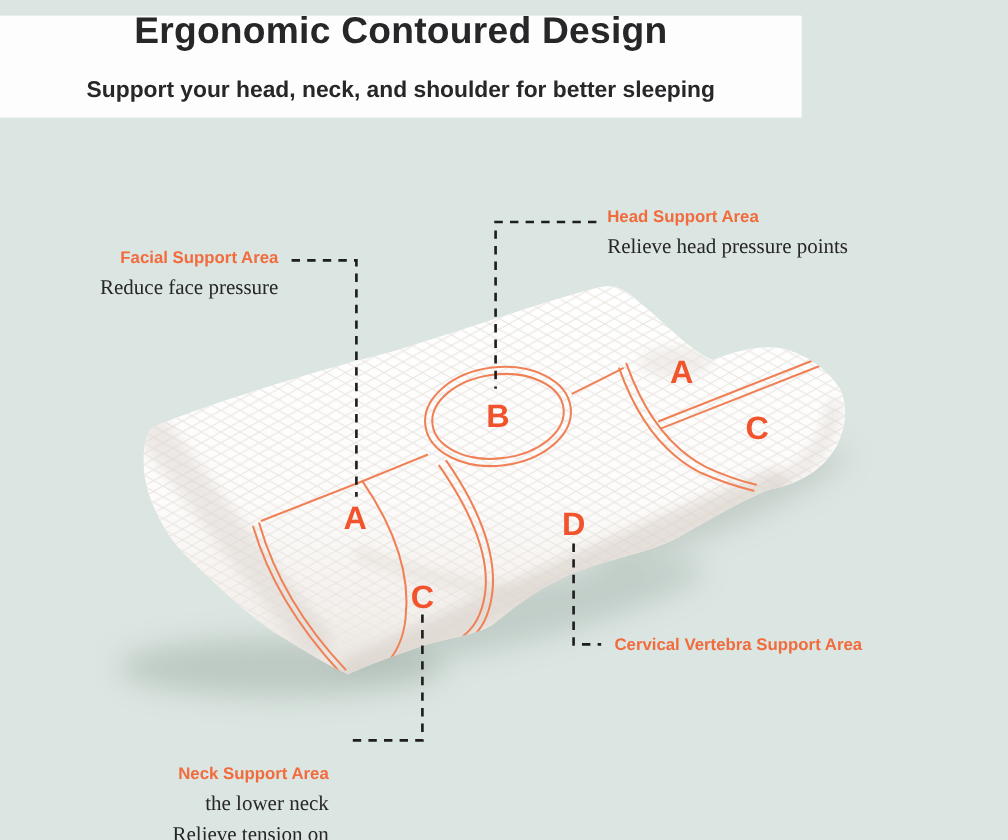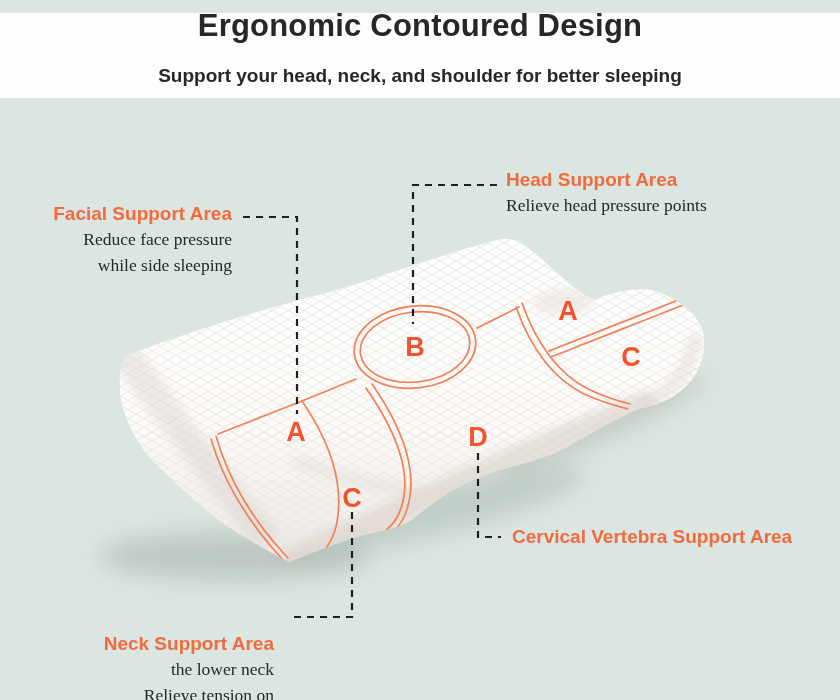--- a/index.html
+++ b/index.html
@@ -2,42 +2,42 @@
 <html style="--bg: #dbe5e1; --band: #fdfdfd; --accent: #f26b3d; --letter: #f1542c; --line: #f08055; --ink: #272729; --dash: #1e1e1e;"><head>
 <meta charset="utf-8">
 <style>
   html,body{margin:0;padding:0;}
   body{
     width:840px;height:700px;position:relative;overflow:hidden;
     background:var(--bg,#dbe5e1);
     font-family:"Liberation Sans",sans-serif;
   }
   .band{
-    position:absolute;left:0;top:13px;width:840px;height:85px;
+    position:absolute;left:0;top:13px;width:668px;height:85px;
     background:var(--band,#fdfdfd);
     display:flex;flex-direction:column;align-items:center;justify-content:center;
   }
   .title{
     font-size:31px;font-weight:bold;color:var(--ink,#222);
     line-height:40px;letter-spacing:.2px;margin:0;
   }
   .subtitle{
     font-size:19px;font-weight:bold;color:var(--ink,#222);
     line-height:28px;margin:16px;
   }
   .stage{position:absolute;left:0;top:0;width:840px;height:700px;}
   svg{display:block;}
   .pillow-fill{fill:url(#pillowGrad);}
   .quilt{fill:url(#quilt);}
   .zline{stroke:var(--line,#f08055);stroke-width:1.7;fill:none;stroke-linecap:round;}
   .dash{stroke:var(--dash,#222);stroke-width:2.2;fill:none;stroke-dasharray:7 6;}
   .shade{fill:none;stroke-linecap:round;}
   .annotation{position:absolute;white-space:nowrap;}
   .a-title{
-    font-size:19px;font-weight:bold;color:var(--accent,#f26b3d);
+    font-size:14px;font-weight:bold;color:var(--accent,#f26b3d);
     line-height:24px;
   }
   .a-line{
     font-size:17.5px;color:var(--ink,#2c2c2e);line-height:26px;
     font-family:Liberation Serif, serif;
   }
   .right-align{text-align:right;}
   .zone{
     position:absolute;transform:translate(-50%,-50%);
     font-size:27px;font-weight:bold;color:var(--letter,#f1542c);
@@ -139,21 +139,20 @@
 <span class="zone" style="left:296px;top:432px;">A</span>
 <span class="zone" style="left:415px;top:347px;">B</span>
 <span class="zone" style="left:568px;top:311px;">A</span>
 <span class="zone" style="left:631px;top:357px;">C</span>
 <span class="zone" style="left:478px;top:437px;">D</span>
 <span class="zone" style="left:352px;top:498px;">C</span>
 
 <div class="annotation right-align" style="right:608px;top:202px;">
   <div class="a-title">Facial Support Area</div>
   <div class="a-line">Reduce face pressure</div>
-  <div class="a-line">while side sleeping</div>
 </div>
 
 <div class="annotation" style="left:506px;top:168px;">
   <div class="a-title">Head Support Area</div>
   <div class="a-line">Relieve head pressure points</div>
 </div>
 
 <div class="annotation" style="left:512px;top:525px;">
   <div class="a-title">Cervical Vertebra Support Area</div>
 </div>

